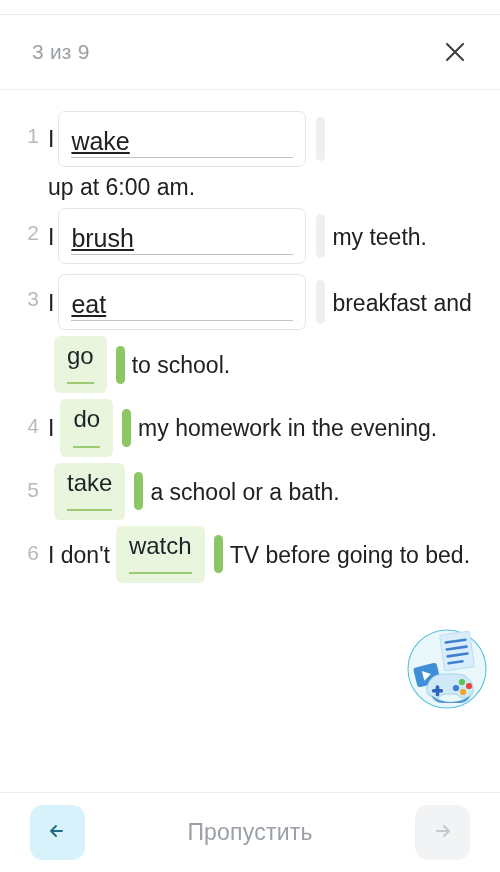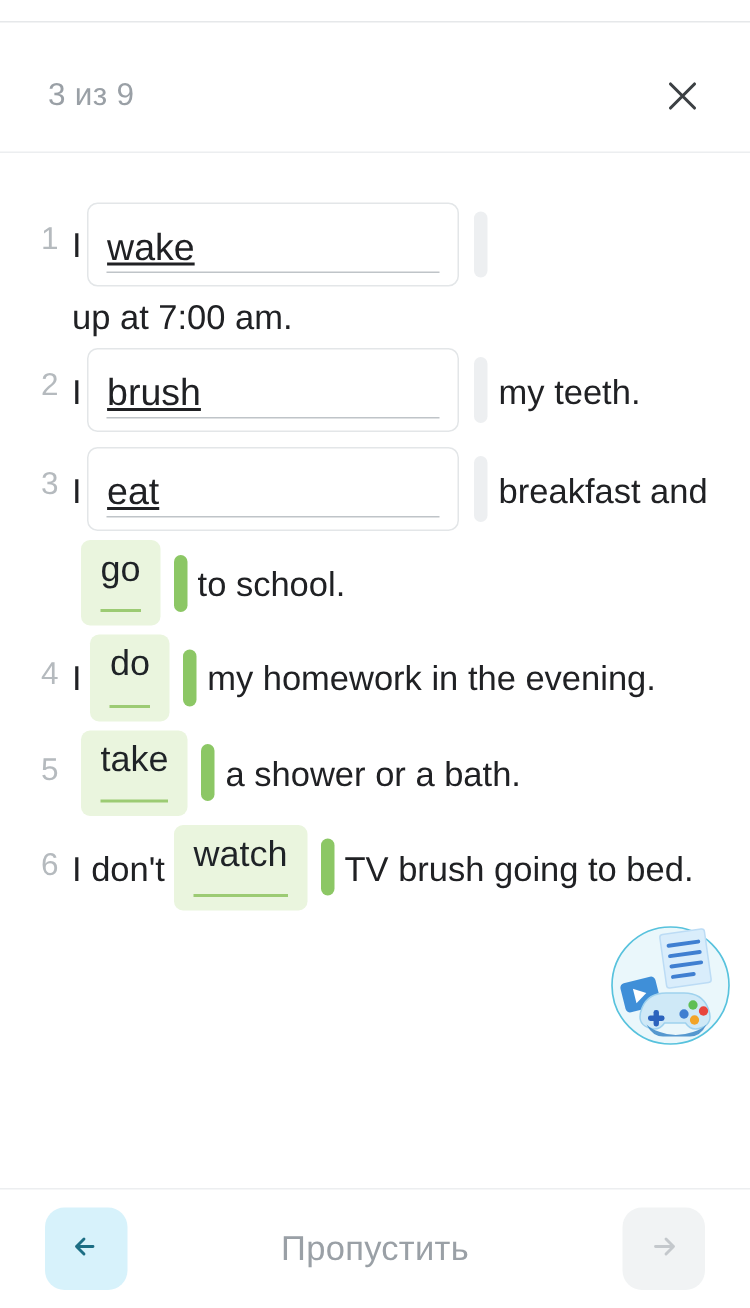--- a/index.html
+++ b/index.html
@@ -16,21 +16,20 @@
   }
 
   .app {
     position: relative;
     width: 500px;
     height: 872px;
     display: flex;
     flex-direction: column;
     background: #ffffff;
     box-sizing: border-box;
-    gap: 12px;
   }
 
   .topline {
     height: 14px;
     border-bottom: 1px solid #e6e8ea;
     background: #ffffff;
     flex: none;
   }
 
   
@@ -227,21 +226,21 @@
   <div class="content">
     <div id="lines-host">
         <div class="task-line">
           <div class="line-num">1</div>
           <div class="line-body">
             <span class="seg">I</span>
             <span class="blank-input">
               <span class="val">wake</span>
             </span>
             <span class="bar gray"></span>
-            <span class="seg">up at 7:00 am.</span>
+            <span class="seg">up at 6:00 am.</span>
           </div>
         </div>
         <div class="task-line">
           <div class="line-num">2</div>
           <div class="line-body">
             <span class="seg">I</span>
             <span class="blank-input">
               <span class="val">brush</span>
             </span>
             <span class="bar gray"></span>
@@ -275,32 +274,32 @@
             <span class="seg">my homework in the evening.</span>
           </div>
         </div>
         <div class="task-line">
           <div class="line-num">5</div>
           <div class="line-body">
             <span class="chip">
               <span>take</span>
             </span>
             <span class="bar green"></span>
-            <span class="seg">a shower or a bath.</span>
+            <span class="seg">a school or a bath.</span>
           </div>
         </div>
         <div class="task-line">
           <div class="line-num">6</div>
           <div class="line-body">
             <span class="seg">I don't</span>
             <span class="chip">
               <span>watch</span>
             </span>
             <span class="bar green"></span>
-            <span class="seg">TV brush going to bed.</span>
+            <span class="seg">TV before going to bed.</span>
           </div>
         </div>
       </div>
 
     <div class="artwork">
       <svg viewBox="0 0 82 82" width="82" height="82">
         <circle cx="41" cy="41" r="39" fill="#eaf7fb" stroke="#57c2dd" stroke-width="1.1"></circle>
         <g>
           <rect x="36" y="5" width="30" height="36" rx="2" fill="#d9edfb" stroke="#bcdcf5" stroke-width="1" transform="rotate(-8 51 23)"></rect>
           <g stroke="#3f7fd1" stroke-width="2.6" stroke-linecap="round" transform="rotate(-8 51 23)">

